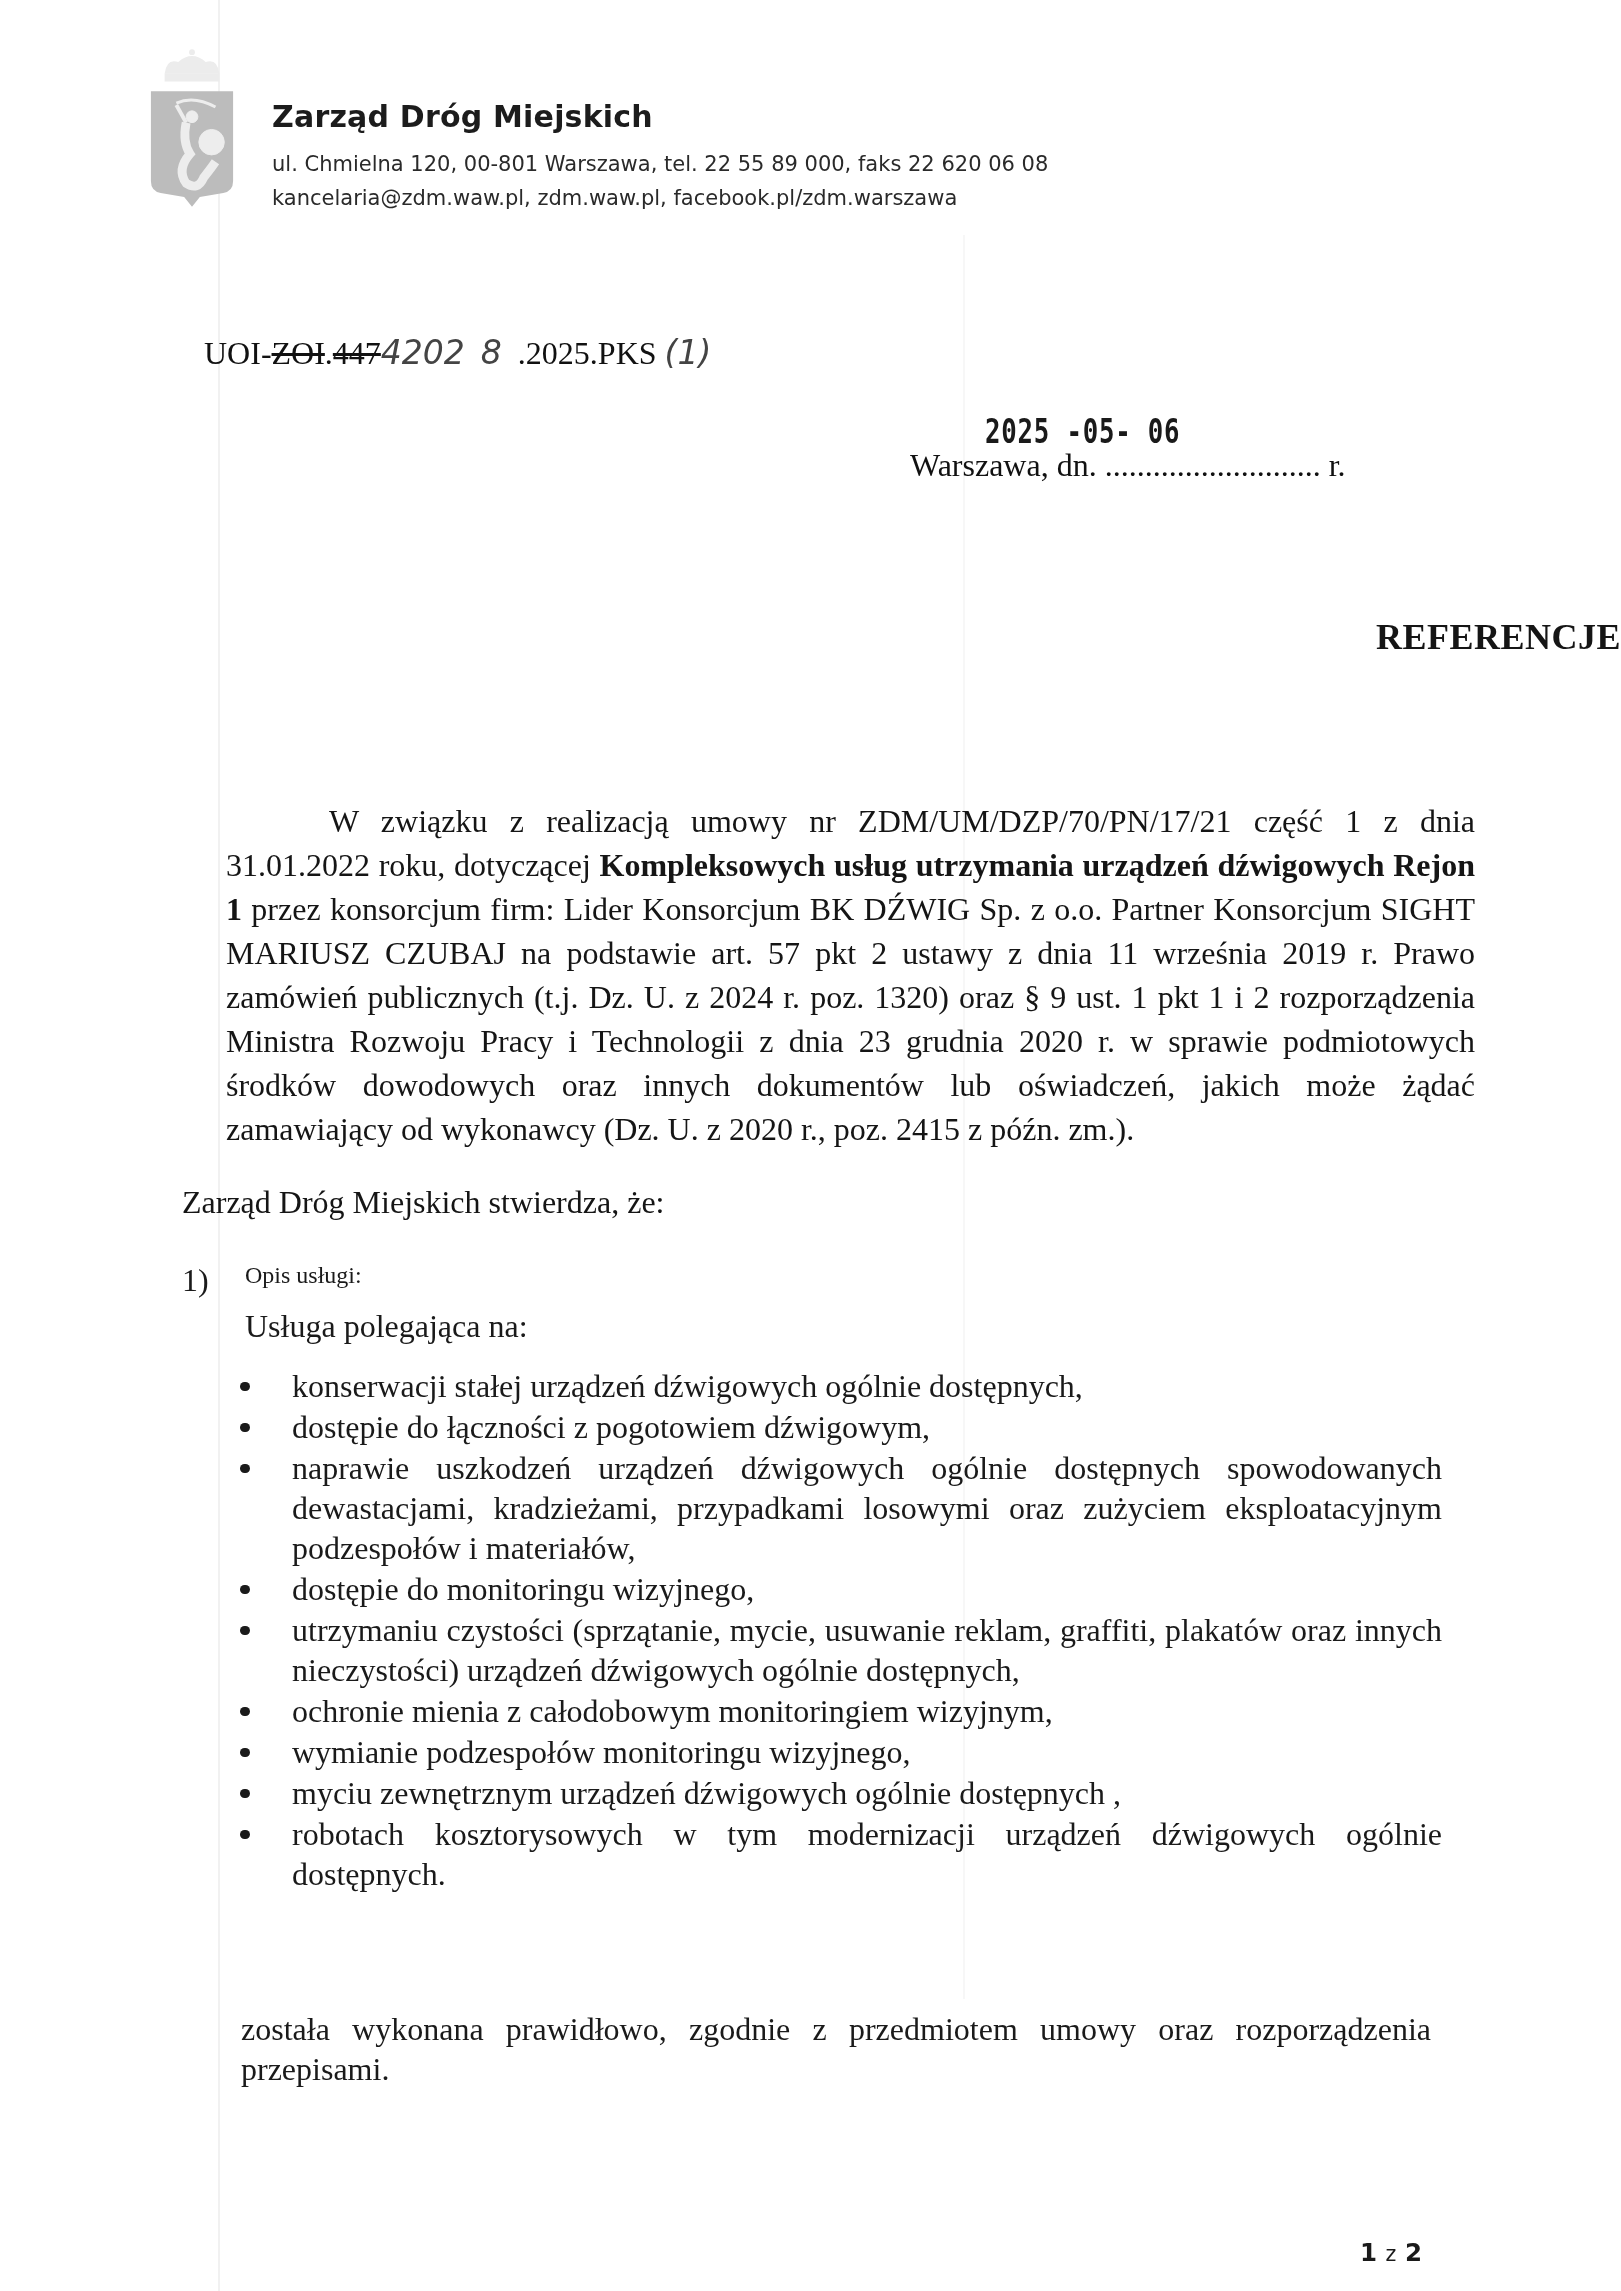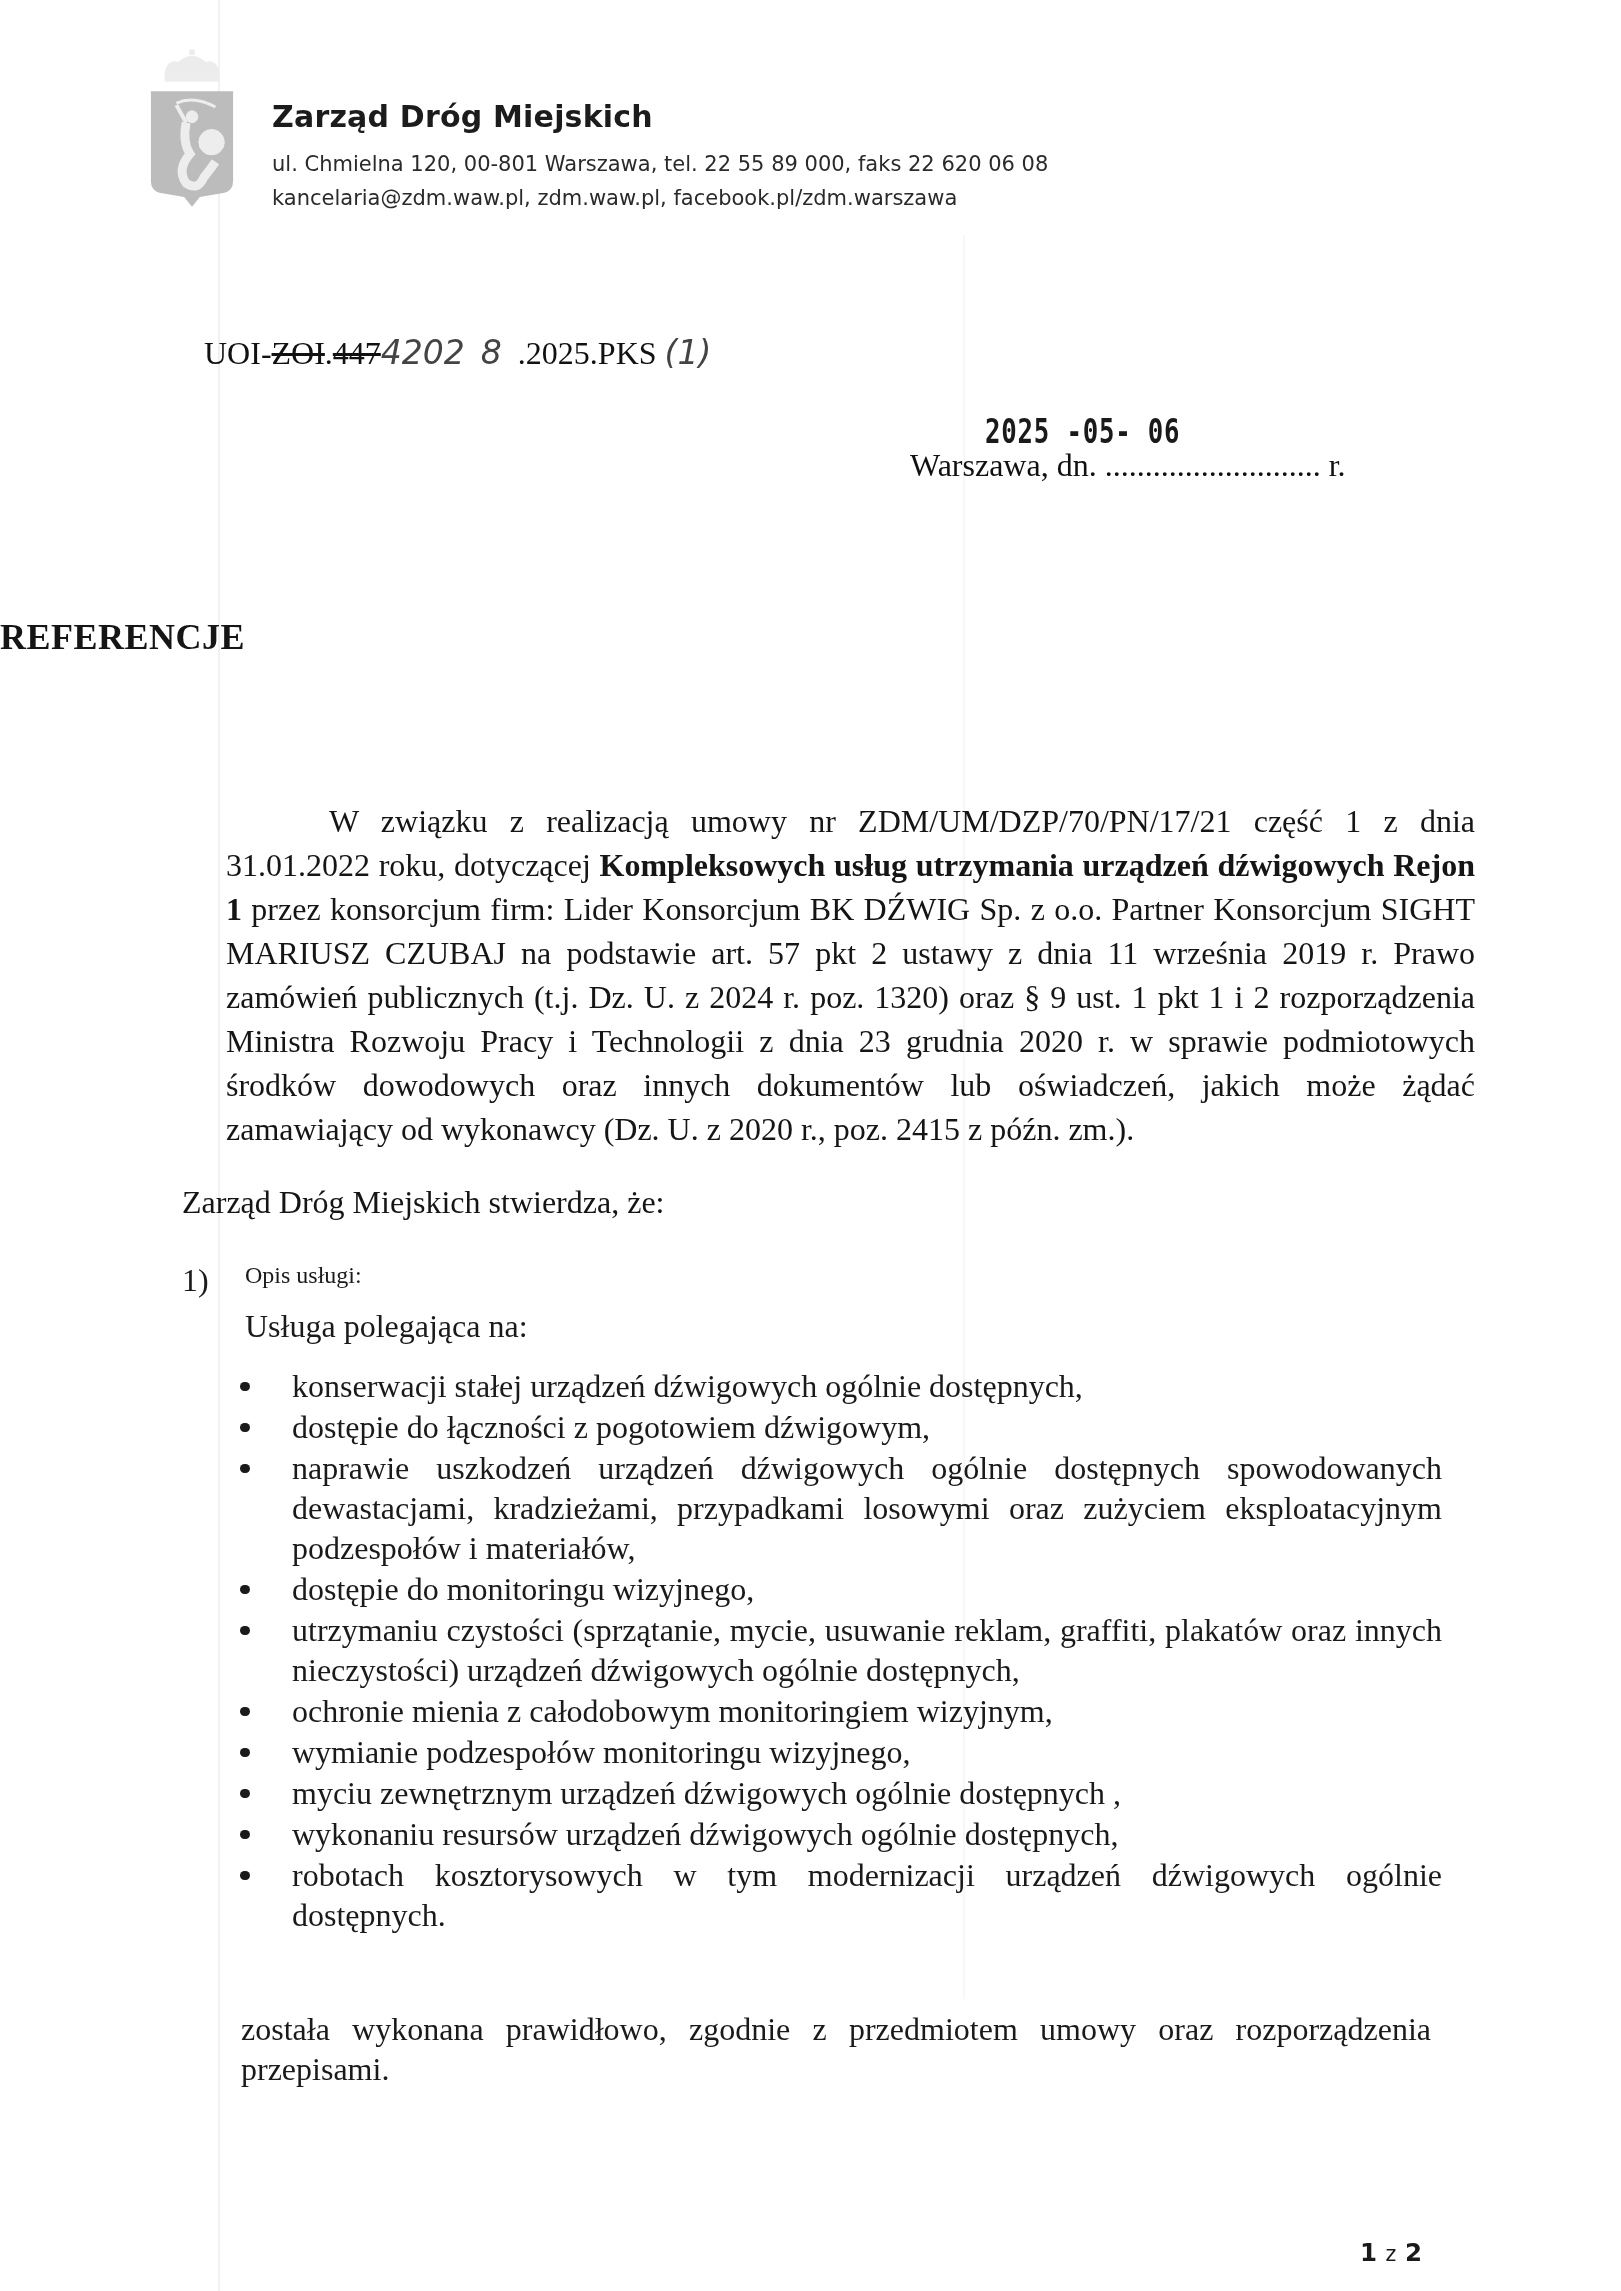--- a/index.html
+++ b/index.html
@@ -19,21 +19,21 @@
   .org-line.l1 { top:152px; }
   .org-line.l2 { top:186px; }
 
   .ref { left:204px; top:333px; font-size:32px; color:#111; }
   .ref .strike { text-decoration: line-through; }
   .ref .hand { font-family: "DejaVu Sans", sans-serif; font-style:italic; font-weight:200; color:#444; font-size:33px; }
 
   .date-line { left:910px; top:447px; font-size:32px; color:#111; white-space:nowrap; }
   .date-stamp { left:985px; top:412px; font-family:"DejaVu Sans Mono", monospace; font-weight:bold; font-size:33px; color:#1a1a1a; transform:scaleX(0.78); transform-origin:left; letter-spacing:1px; }
 
-  .title { left:0; width:1621px; top:616px; text-align:left; font-size:36px; font-weight:bold; letter-spacing:0.5px; color:#151515; }
+  .title { left:0; width:1621px; top:616px; text-align:right; font-size:36px; font-weight:bold; letter-spacing:0.5px; color:#151515; }
 
   .body-text { left:182px; width:1249px; font-size:32px; line-height:44px; color:#151515; text-align:justify; }
   .para1 { top:799px; text-indent:103px;margin-left:44px; }
   .statement { left:182px; top:1184px; font-size:32px; color:#151515; }
   .item-num { left:182px; top:1262px; font-size:32px; }
   .item-head { left:245px; top:1262px; font-size:24px; }
   .item-sub { left:245px; top:1308px; font-size:32px; }
 
   ul.services { position:absolute; left:227px; top:1355px; width:1204px; margin:11px; padding:0; list-style:none; font-size:32px; line-height:40px; }
   ul.services li { position:relative; padding-left:54px; margin-bottom:1px; text-align:justify; }
@@ -97,21 +97,20 @@
 
 <ul class="services serif">
   <li><span class="bullet"></span><span>konserwacji stałej urządzeń dźwigowych ogólnie dostępnych,</span></li>
   <li><span class="bullet"></span><span>dostępie do łączności z pogotowiem dźwigowym,</span></li>
   <li><span class="bullet"></span><span>naprawie uszkodzeń urządzeń dźwigowych ogólnie dostępnych spowodowanych dewastacjami, kradzieżami, przypadkami losowymi oraz zużyciem eksploatacyjnym podzespołów i materiałów,</span></li>
   <li><span class="bullet"></span><span>dostępie do monitoringu wizyjnego,</span></li>
   <li><span class="bullet"></span><span>utrzymaniu czystości (sprzątanie, mycie, usuwanie reklam, graffiti, plakatów oraz innych nieczystości) urządzeń dźwigowych ogólnie dostępnych,</span></li>
   <li><span class="bullet"></span><span>ochronie mienia z całodobowym monitoringiem wizyjnym,</span></li>
   <li><span class="bullet"></span><span>wymianie podzespołów monitoringu wizyjnego,</span></li>
   <li><span class="bullet"></span><span>myciu zewnętrznym urządzeń dźwigowych ogólnie dostępnych ,</span></li>
-  <li><span class="bullet"></span><span>wykonaniu resursów urządzeń dźwigowych ogólnie dostępnych,</span></li>
   <li><span class="bullet"></span><span>robotach kosztorysowych w tym modernizacji urządzeń dźwigowych ogólnie dostępnych.</span></li>
 </ul>
 
 <div class="abs serif closing">została wykonana prawidłowo, zgodnie z przedmiotem umowy oraz rozporządzenia przepisami.</div>
 
 <div class="abs sans page-no">
   <span>1</span>
   <span class="z">z</span>
   <span>2</span>
 </div>

